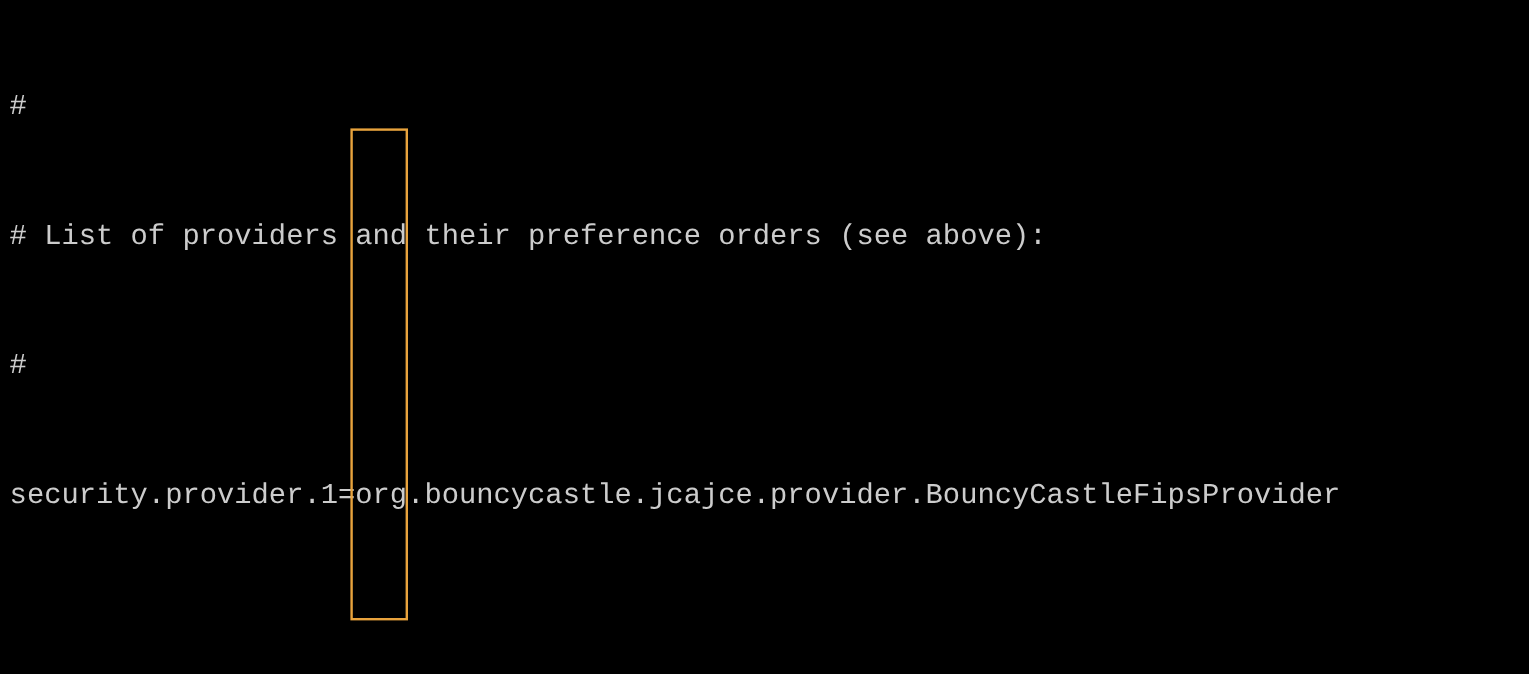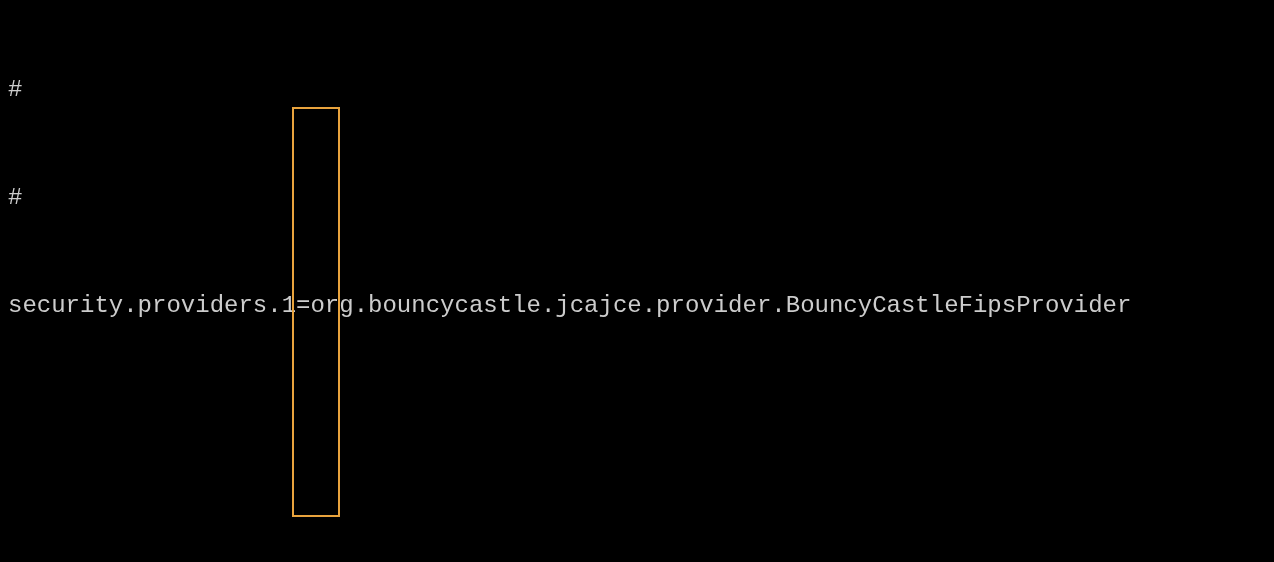--- a/index.html
+++ b/index.html
@@ -36,22 +36,23 @@
       width: 48px;
       height: 410px;
       pointer-events: none;
     }
   </style>
 </head>
 <body>
 
 <div class="code-container">
   <span class="line">#</span>
+  <span class="line"># List of providers and their preference orders (see above):</span>
   <span class="line">#</span>
-  <span class="line">security.providers.1=org.bouncycastle.jcajce.provider.BouncyCastleFipsProvider</span>
+  <span class="line">security.provider.1=org.bouncycastle.jcajce.provider.BouncyCastleFipsProvider</span>
   
   
   
   
   
   
   
   
   
   

